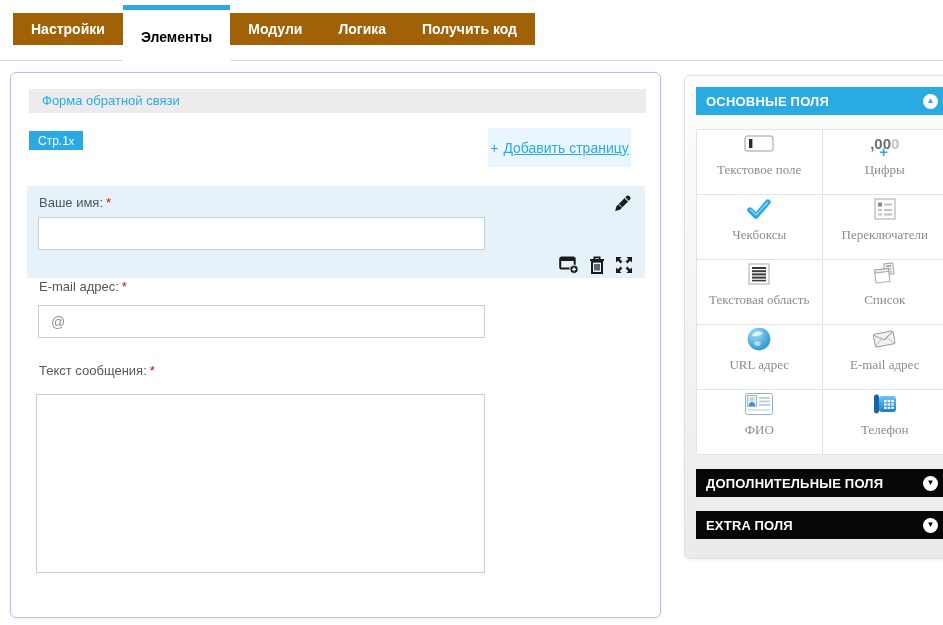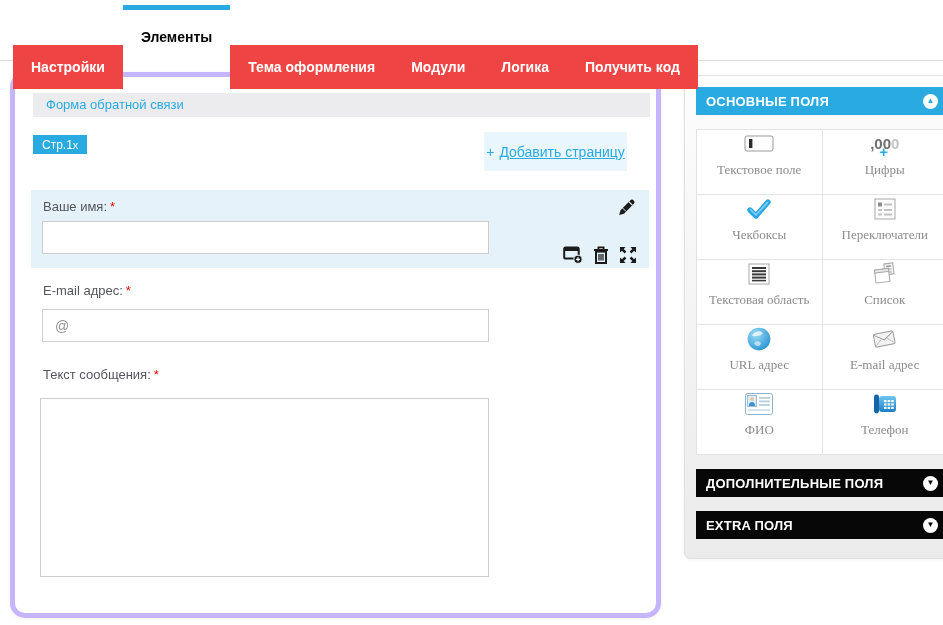--- a/index.html
+++ b/index.html
@@ -6,33 +6,33 @@
   html,body { margin:0; padding:0; }
   body {
     width:943px; height:625px; position:relative; overflow:hidden;
     background:#ffffff; font-family:"Liberation Sans", sans-serif;
   }
 
   
   .nav-divider { position:absolute; left:0; top:60px; width:943px; height:1px; background:#dcdcdc; }
   .topnav { position:absolute; left:13px; top:13px; display:flex; align-items:flex-start; z-index:3; }
   .topnav .tab {
-    height:44px; display:flex; align-items:center; padding:0 18px;
-    background:#ef4444; color:#ffffff; font-size:14px; font-weight:bold;
-    cursor:pointer; white-space:nowrap;margin-top:32px;
+    height:32px; display:flex; align-items:center; padding:0 18px;
+    background:#a16207; color:#ffffff; font-size:14px; font-weight:bold;
+    cursor:pointer; white-space:nowrap;
   }
   .topnav .tab.active {
     height:56px; margin-top:-8px; background:#ffffff; color:#000000;
     border-top:5px solid #29abe2; padding-top:3px; z-index:4;
   }
 
   
   .panel {
     position:absolute; left:10px; top:72px; width:651px; height:546px;
-    background:#fff; border:5px solid #c4b5fd; border-radius:15px;
+    background:#fff; border:1px solid #c4b5fd; border-radius:6px;
     box-shadow:0 1px 4px rgba(0,0,0,.06);
   }
   .form-title-bar {
     position:absolute; left:18px; top:16px; width:617px; height:24px;
     background:#ececee; color:#29abe2; font-size:13px; line-height:24px;
     padding-left:13px;
   }
   .page-tab {
     position:absolute; left:18px; top:58px; height:19px; padding:0 9px;
     background:#29abe2; color:#fff; font-size:12px;
@@ -43,21 +43,21 @@
     position:absolute; right:29px; top:55px; width:143px; height:39px;
     background:#e9f6fd; color:#29abe2; font-size:14px;
     display:flex; align-items:center; justify-content:center; gap:5px; cursor:pointer;
   }
   .add-page .link-text { text-decoration:underline; }
 
   .field-label { font-size:13px; color:#54565b; }
   .req { color:#e40000; margin-left:3px; }
 
   .field-selected {
-    position:absolute; left:16px; top:113px; width:618px; height:78px;
+    position:absolute; left:16px; top:113px; width:618px; height:92px;
     background:#e6f2fa; cursor:pointer;
   }
   .field-selected .flabel { position:absolute; left:12px; top:9px; }
   .edit-pencil { position:absolute; right:12px; top:7px; width:21px; height:21px; cursor:pointer; }
   .field-selected input {
     position:absolute; left:11px; top:31px; width:447px; height:33px;
     border:1px solid #cdcdcd; background:#fff; padding:0 10px; font-size:14px;
     font-family:"Liberation Sans", sans-serif; outline:none;
   }
   .sel-tools { position:absolute; right:12px; bottom:4px; display:flex; gap:10px; align-items:center; }
@@ -116,21 +116,20 @@
   .num-ico .faded { color:#c3c3c3; }
   .num-ico .plus  { position:absolute; left:9px; bottom:-2px; color:#29abe2; font-size:15px; font-weight:bold; }
 </style>
 </head>
 <body>
 
 <div class="nav-divider"></div>
 <div class="topnav">
   <div class="tab">Настройки</div>
   <div class="tab active">Элементы</div>
-  <div class="tab">Тема оформления</div>
   <div class="tab">Модули</div>
   <div class="tab">Логика</div>
   <div class="tab">Получить код</div>
 </div>
 
 <div class="panel">
   <div class="form-title-bar">Форма обратной связи</div>
 
   <div class="page-tab">
     <span>Стр.1</span>

